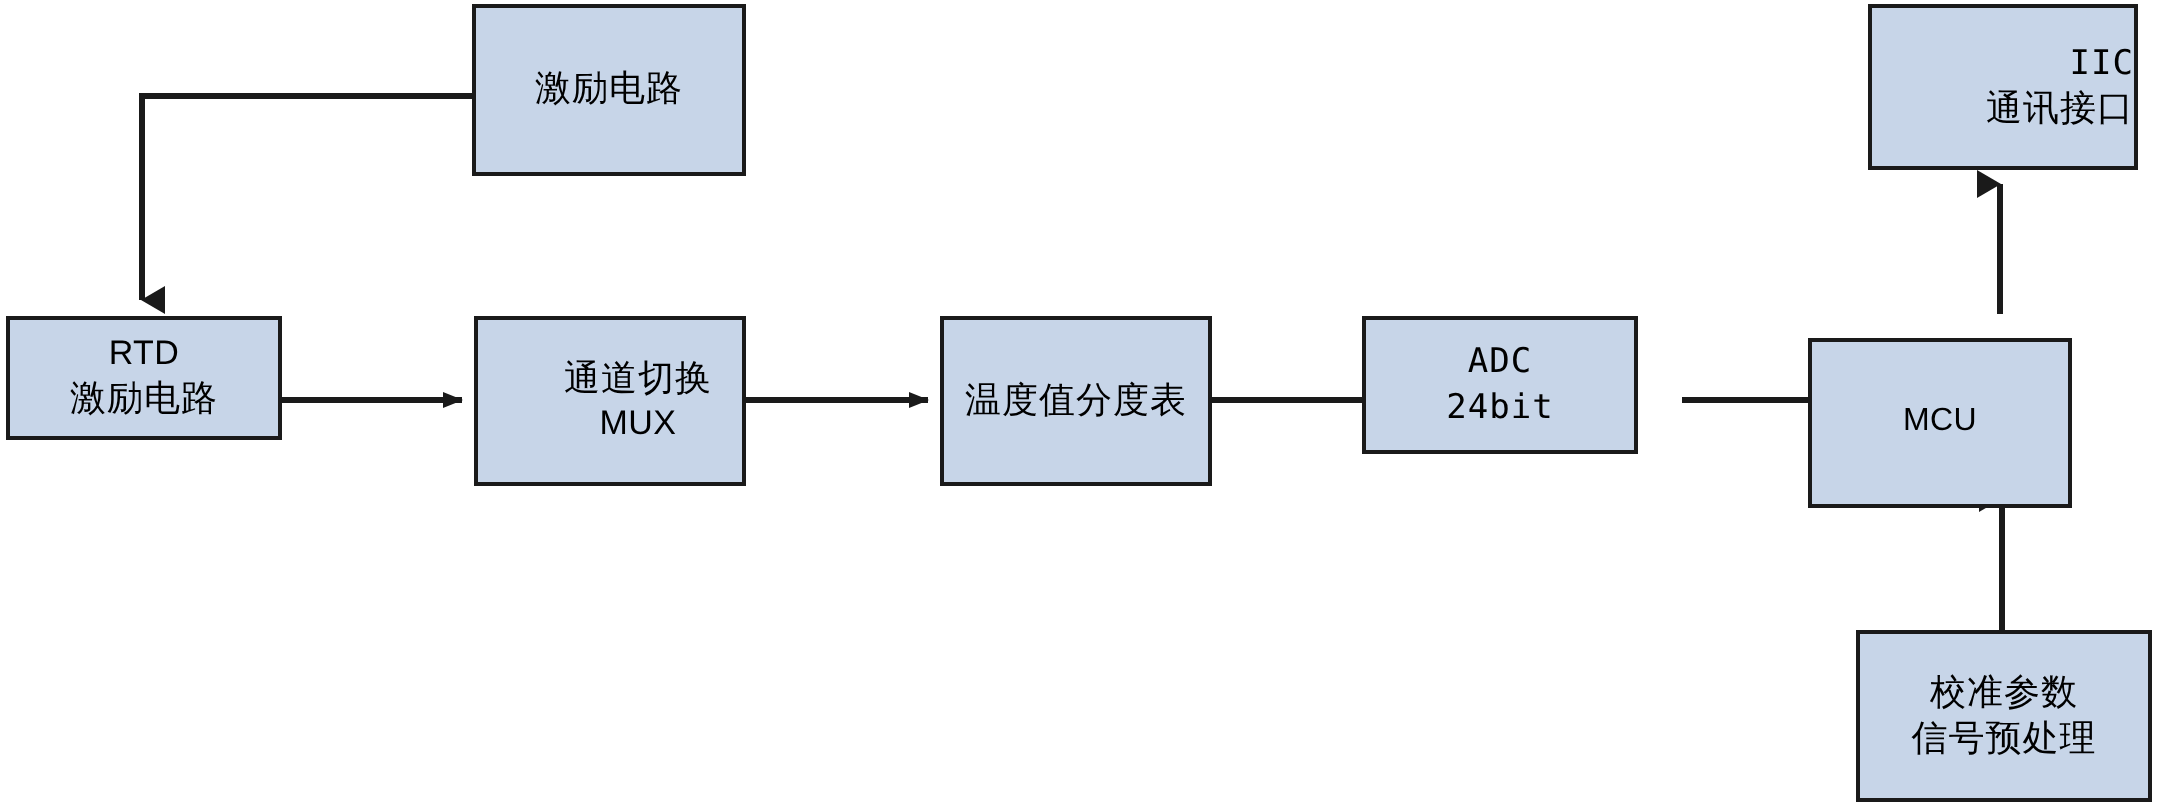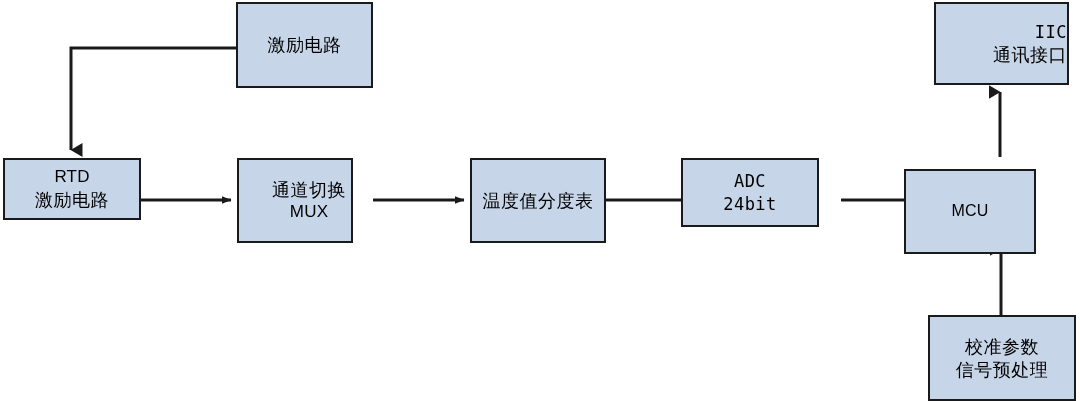--- a/index.html
+++ b/index.html
@@ -46,21 +46,21 @@
     font-family: "DejaVu Sans", "Liberation Sans", sans-serif;
     letter-spacing: 0.5px;
   }
   .fs16 { font-size: 16px; }
   .fs17 { font-size: 17px; }
   .fs18 { font-size: 18px; }
 
   
   #node-excitation   { left: 236px; top: 2px;   width: 137px; height: 86px; }
   #node-rtd          { left: 3px;   top: 158px; width: 138px; height: 62px; align-items: center; }
-  #node-mux          { left: 237px; top: 158px; width: 116px; height: 85px; padding-left: 28px; }
+  #node-mux          { left: 237px; top: 158px; width: 136px; height: 85px; padding-left: 28px; }
   #node-preproc      { left: 470px; top: 158px; width: 136px; height: 85px; }
   #node-adc          { left: 681px; top: 158px; width: 138px; height: 69px; }
   #node-mcu          { left: 904px; top: 157px; width: 132px; height: 85px; margin-top: 12px; }
   #node-iic          { left: 934px; top: 2px;   width: 135px; height: 83px; align-items: flex-end; }
   #node-caltable     { left: 928px; top: 315px; width: 148px; height: 86px; }
 
   
   #wires {
     position: absolute;
     left: 0;

